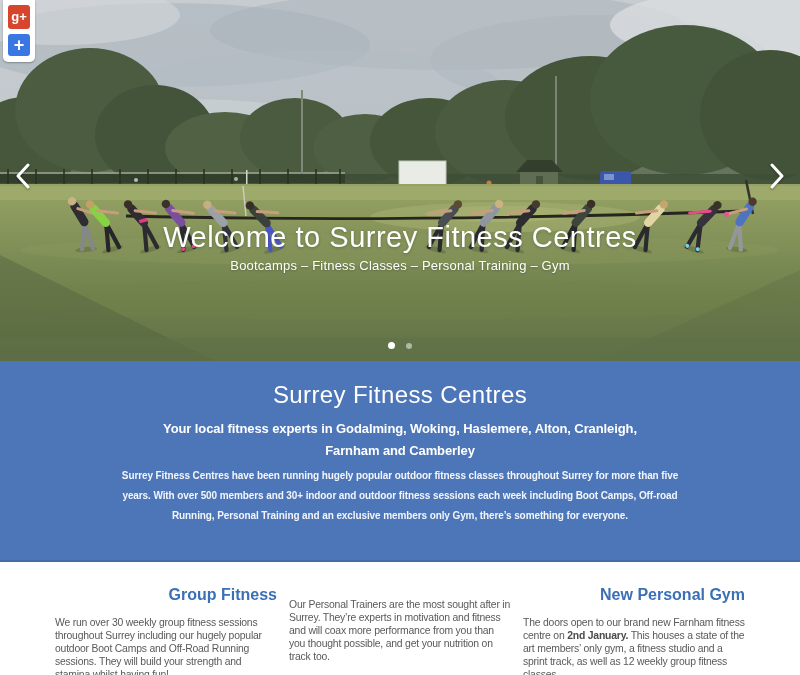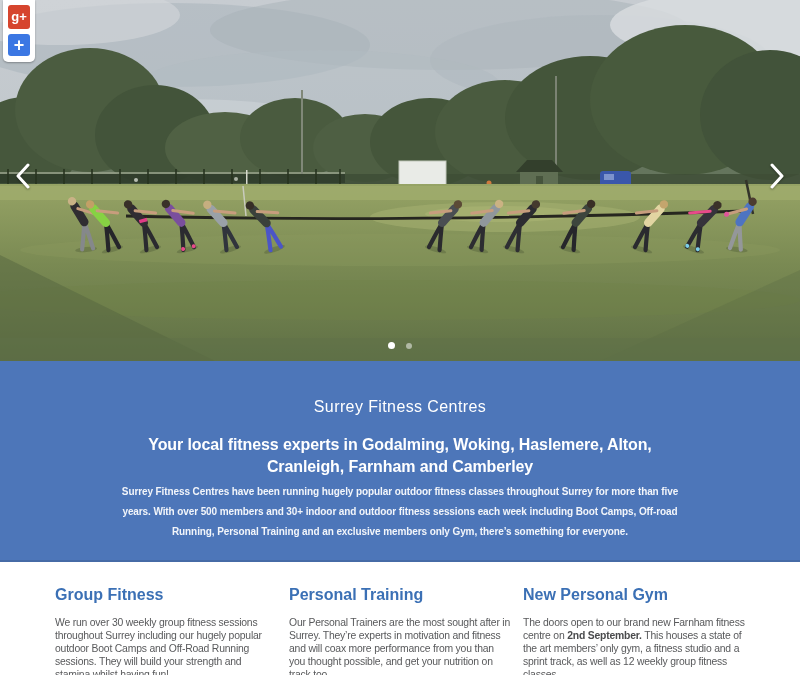--- a/index.html
+++ b/index.html
@@ -28,30 +28,30 @@
   .hero-title{font-size:29px;font-weight:300;letter-spacing:.5px;line-height:34px;
     text-shadow:0 1px 3px rgba(40,50,30,.35);}
   .hero-subtitle{font-size:13px;font-weight:400;letter-spacing:.2px;line-height:18px;margin-top:3px;
     text-shadow:0 1px 2px rgba(40,50,30,.35);}
   .carousel-dots{position:absolute;left:0;right:0;bottom:12px;text-align:center;z-index:4;line-height:0;}
   .dot{display:inline-block;width:7px;height:7px;border-radius:50%;margin:0 3.5px;background:#fff;cursor:pointer;vertical-align:middle;}
   .dot.inactive{width:6px;height:6px;opacity:.5;}
   
   .intro{height:201px;background:#4d76b9;color:#fff;text-align:center;box-sizing:border-box;
     padding-top:18px;border-bottom:2px solid #466ba6;}
-  .intro-heading{font-size:16px;font-weight:300;letter-spacing:.4px;line-height:31px;margin:12px;}
-  .intro-subheading{font-size:16px;font-weight:700;line-height:22px;letter-spacing:-.1px;
+  .intro-heading{font-size:24px;font-weight:300;letter-spacing:.4px;line-height:31px;margin:0;}
+  .intro-subheading{font-size:13px;font-weight:700;line-height:22px;letter-spacing:-.1px;
     max-width:505px;margin:8px auto 0;}
   .intro-body{font-size:10px;font-weight:700;line-height:20px;letter-spacing:-.1px;
     max-width:575px;margin:4px auto 0;color:#f2f5fa;}
   
   .features{box-sizing:border-box;padding-top:24px;}
   .features-inner{width:690px;margin:0 auto;display:flex;gap:12px;}
   .feature{flex:1 1 0;min-width:0;}
-  .feature-title{font-size:16px;font-weight:700;line-height:18px;color:#3b70b5;text-align:left;margin:0;}
+  .feature-title{font-size:16px;font-weight:700;line-height:18px;color:#3b70b5;text-align:right;margin:0;}
   .feature-body{font-size:10.4px;line-height:13px;letter-spacing:-.2px;color:#58595b;margin:12px 0 0;}
   .feature-body strong{font-weight:700;color:#4a4b4d;}
 </style>
 </head>
 <body>
 
 <div class="hero">
 
   <svg width="800" height="361" viewBox="0 0 800 361" aria-hidden="true">
     <defs>
@@ -234,20 +234,24 @@
     <svg width="16" height="26" viewBox="0 0 16 26">
       <polyline points="13,2 3,13 13,24" fill="none" stroke="#fff" stroke-width="3" stroke-linecap="round" stroke-linejoin="round"></polyline>
     </svg>
   </div>
   <div class="carousel-arrow arrow-next">
     <svg width="16" height="26" viewBox="0 0 16 26">
       <polyline points="3,2 13,13 3,24" fill="none" stroke="#fff" stroke-width="3" stroke-linecap="round" stroke-linejoin="round"></polyline>
     </svg>
   </div>
 
+  <div class="hero-caption">
+    <div class="hero-title">Welcome to Surrey Fitness Centres</div>
+    <div class="hero-subtitle">Bootcamps – Fitness Classes – Personal Training – Gym</div>
+  </div>
 
   <div class="carousel-dots">
     <span class="dot"></span>
     <span class="dot inactive"></span>
   </div>
 </div>
 
 <section class="intro">
   <h1 class="intro-heading">Surrey Fitness Centres</h1>
   <div class="intro-subheading">Your local fitness experts in Godalming, Woking, Haslemere, Alton, Cranleigh, Farnham and Camberley</div>
@@ -256,23 +260,22 @@
 
 <section class="features">
   <div class="features-inner">
 
     <article class="feature">
       <h3 class="feature-title">Group Fitness</h3>
       <p class="feature-body"><span>We run over 30 weekly group fitness sessions throughout Surrey including our hugely popular outdoor Boot Camps and Off-Road Running sessions. They will build your strength and stamina whilst having fun!</span><strong></strong><span></span></p>
     </article>
 
     <article class="feature">
-      <h3 class="feature-title">Personal Training</h3>
       <p class="feature-body"><span>Our Personal Trainers are the most sought after in Surrey. They’re experts in motivation and fitness and will coax more performance from you than you thought possible, and get your nutrition on track too.</span><strong></strong><span></span></p>
     </article>
 
     <article class="feature">
       <h3 class="feature-title">New Personal Gym</h3>
-      <p class="feature-body"><span>The doors open to our brand new Farnham fitness centre on </span><strong>2nd September.</strong><span> This houses a state of the art members’ only gym, a fitness studio and a sprint track, as well as 12 weekly group fitness classes.</span></p>
+      <p class="feature-body"><span>The doors open to our brand new Farnham fitness centre on </span><strong>2nd January.</strong><span> This houses a state of the art members’ only gym, a fitness studio and a sprint track, as well as 12 weekly group fitness classes.</span></p>
     </article>
 
   </div>
 </section>
 
 </body></html>

